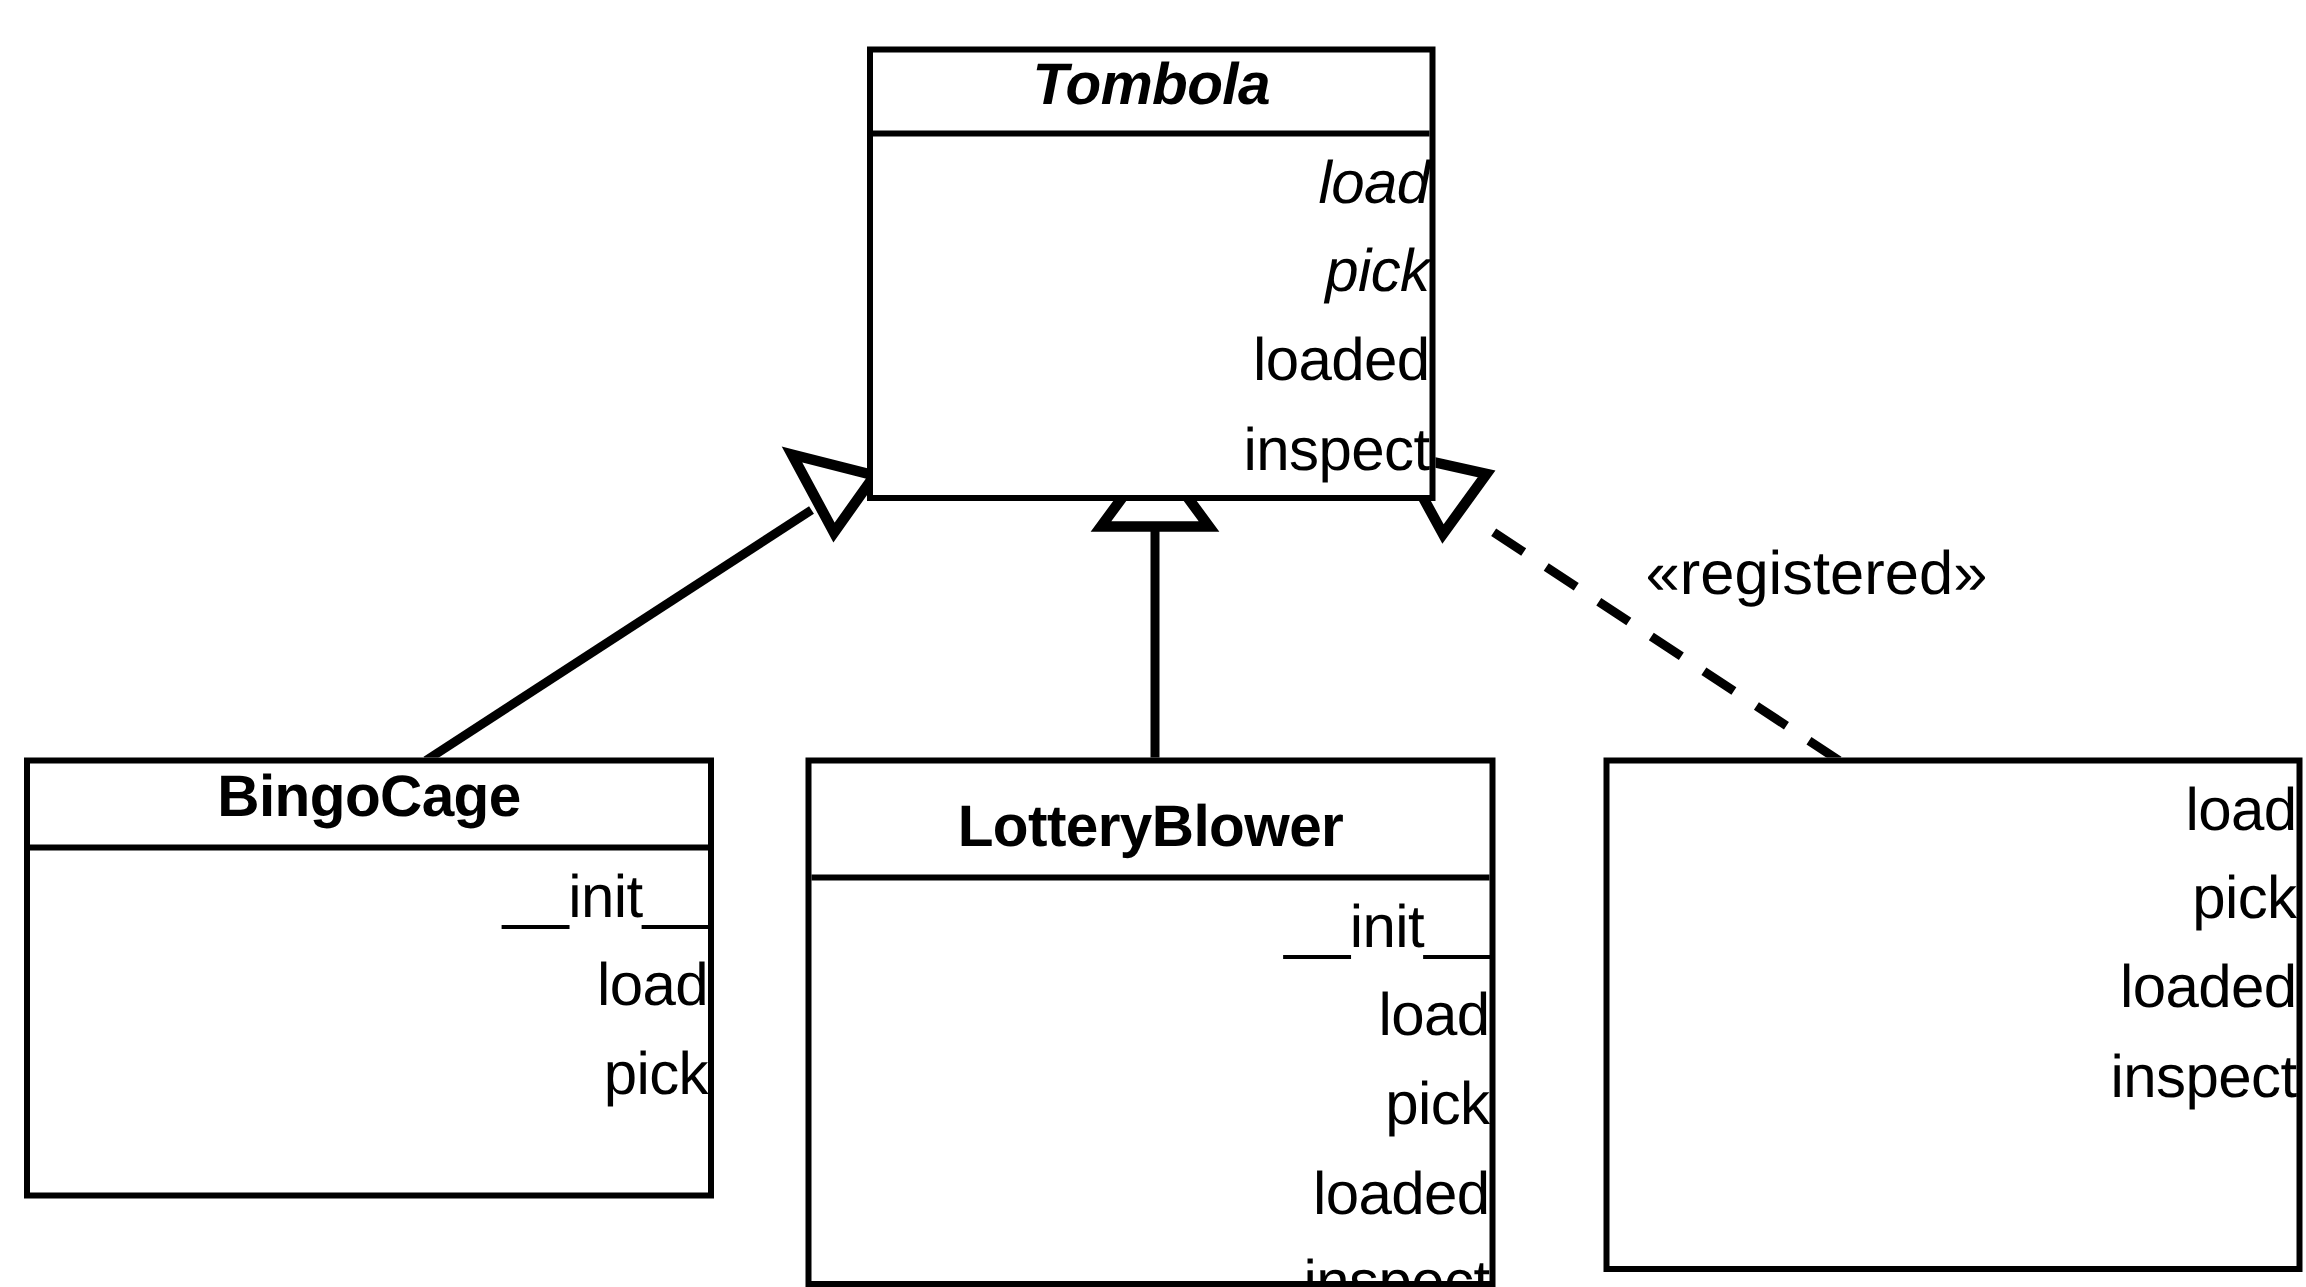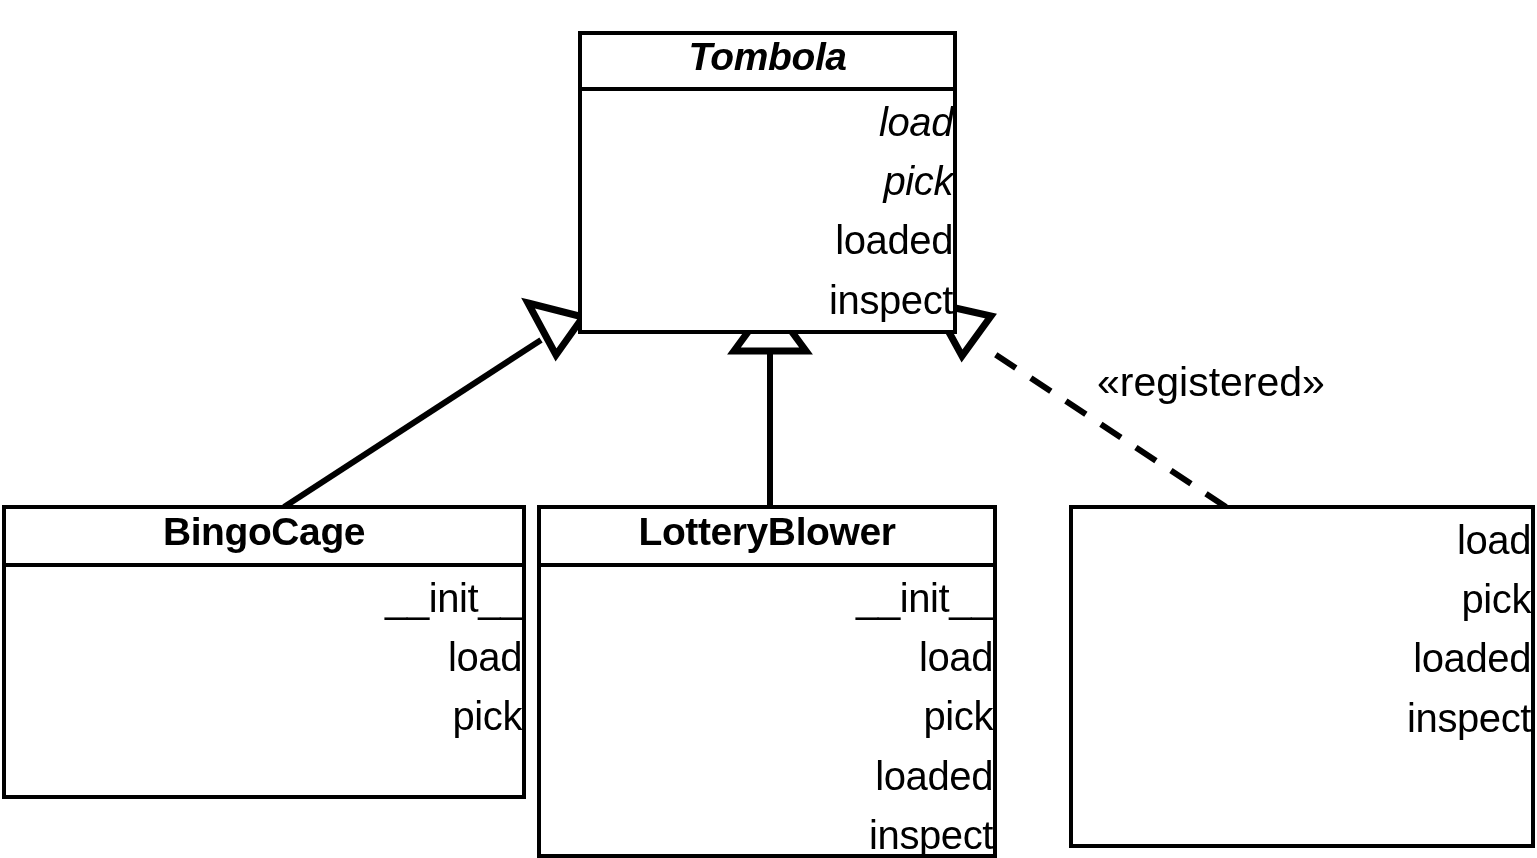--- a/index.html
+++ b/index.html
@@ -69,25 +69,25 @@
     letter-spacing: -0.4px;
   }
   .member.abstract {
     font-style: italic;
   }
 
   
   #class-tombola      { left: 578px;  top: 2px;   width: 379px; height: 303px; margin-top: 29px; }
   #class-tombola .uml-header { height: 56px; padding-top: 1px; }
 
-  #class-bingocage    { left: 2px;    top: 505px; width: 524px; height: 294px; }
+  #class-bingocage    { left: 16px;    top: 505px; width: 460px; height: 294px; }
   #class-bingocage .uml-header { height: 58px; }
 
   #class-lotteryblower{ left: 537px;  top: 505px; width: 460px; height: 353px; }
-  #class-lotteryblower .uml-header { height: 58px; }
+  #class-lotteryblower .uml-header { height: 58px; margin-top: 20px; }
 
   #class-tombolist    { left: 1069px; top: 505px; width: 466px; height: 343px; }
   #class-tombolist .uml-header { height: 108px; padding-top: 4px; }
 
   
   .edge-label {
     position: absolute;
     font-size: 41px;
     white-space: nowrap;
     z-index: 3;

